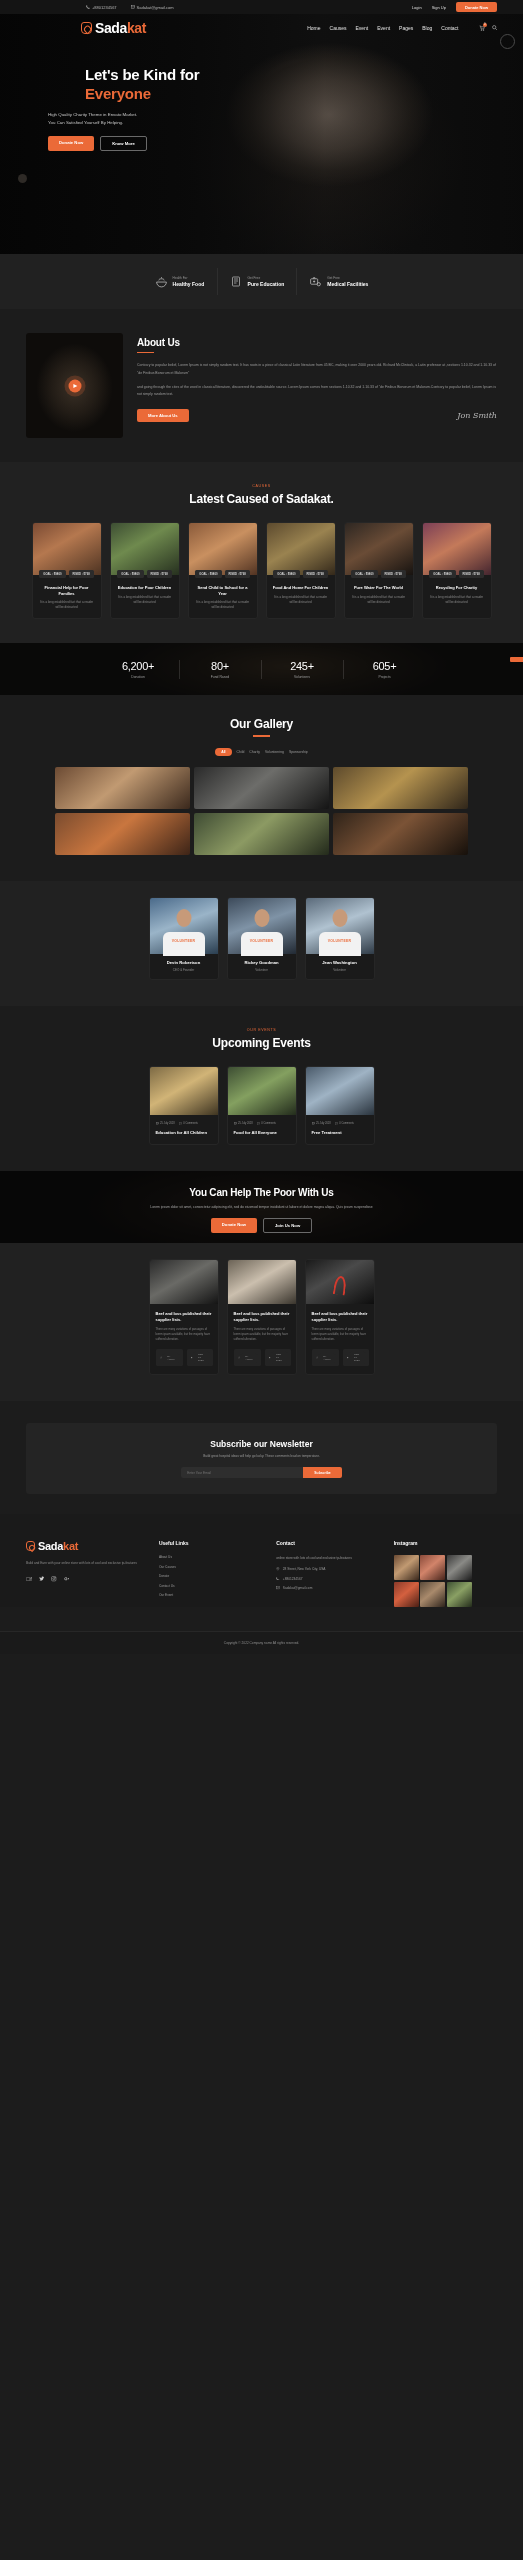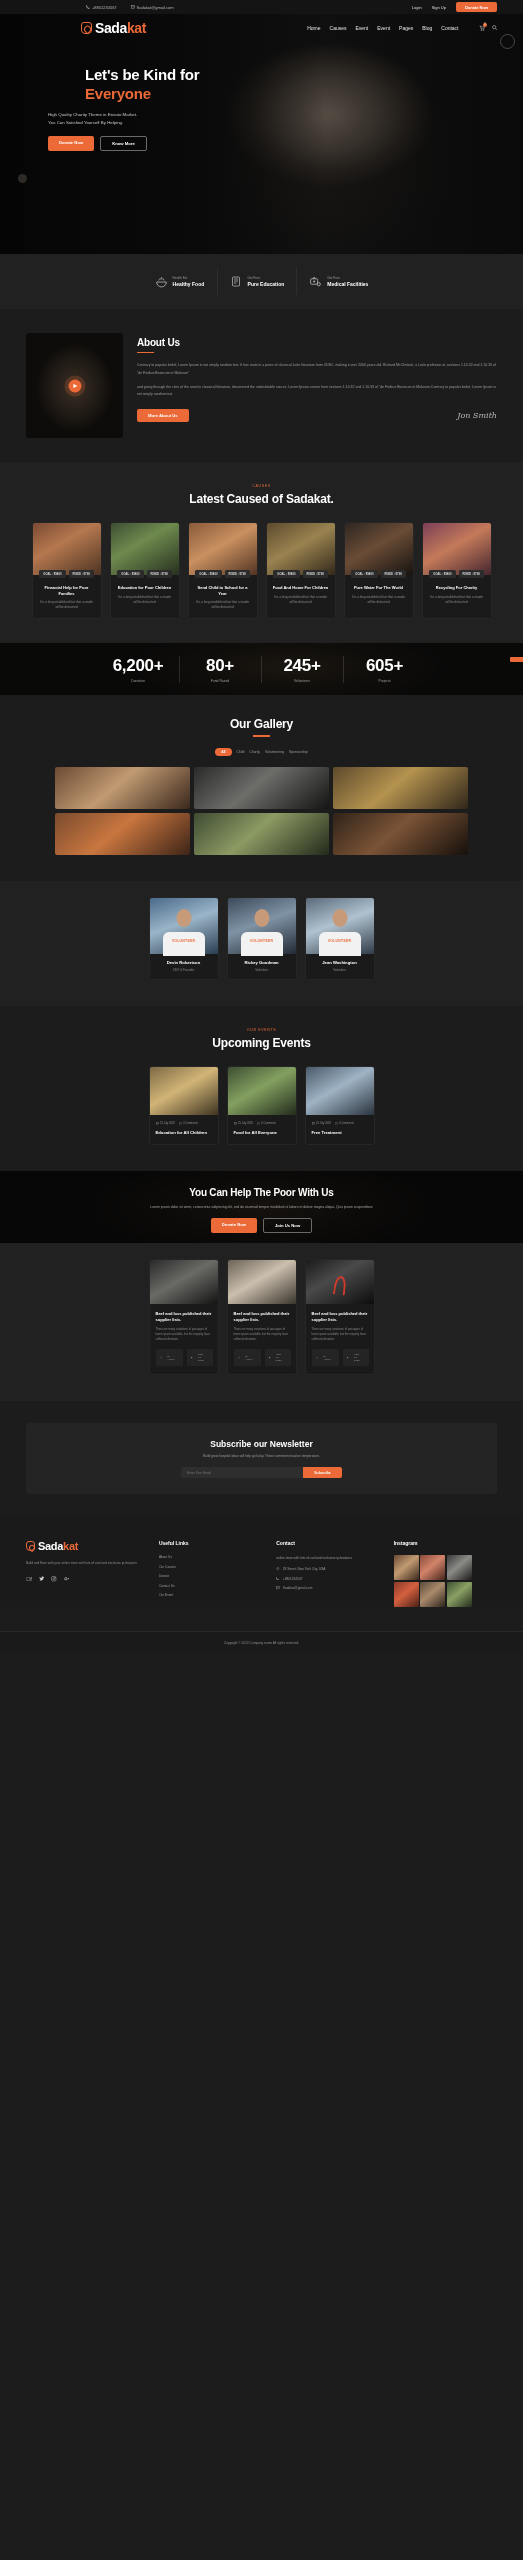--- a/index.html
+++ b/index.html
@@ -98,21 +98,21 @@
 
   
   .counter{position:relative;height:52px;overflow:hidden;}
   .counter-bg{position:absolute;inset:0;background:
     radial-gradient(ellipse 160px 40px at 55% 45%,#4a3a26 0%,#241d14 55%,#0e0c0a 100%),
     linear-gradient(90deg,#0d0d0d,#201a12 50%,#0d0d0d);}
   .counter-bg::after{content:"";position:absolute;inset:0;background:rgba(8,8,8,.72);}
   .counter-row{position:relative;z-index:2;display:flex;height:100%;align-items:center;justify-content:center;gap:0;}
   .cnt{min-width:82px;text-align:center;border-right:1px solid rgba(255,255,255,.13);padding:0 4px;}
   .cnt:last-child{border-right:none;}
-  .cnt-n{font-size:17px;font-weight:bold;letter-spacing:-.3px;}
+  .cnt-n{font-size:11px;font-weight:normal;letter-spacing:-.3px;}
   .cnt-l{font-size:3.4px;color:#9e9e9e;margin-top:3px;}
   .side-tab{position:absolute;right:0;top:14px;background:#eb6a38;width:13px;height:5px;border-radius:1px 0 0 1px;z-index:3;}
 
   
   .gallery{background:#1c1c1c;padding-bottom:26px;}
   .filters{display:flex;gap:5px;justify-content:center;margin-top:11px;font-size:3.4px;color:#9a9a9a;align-items:center;}
   .filters .on{background:#eb6a38;color:#fff;padding:2px 6px;border-radius:5px;font-weight:bold;}
   .g-grid{display:grid;grid-template-columns:repeat(3,1fr);gap:4px;padding:11px 55px 0;}
   .g-cell{height:42px;border-radius:2px;}
   .g1{background:linear-gradient(140deg,#6b4a33,#c19a72 45%,#3a281c);}

